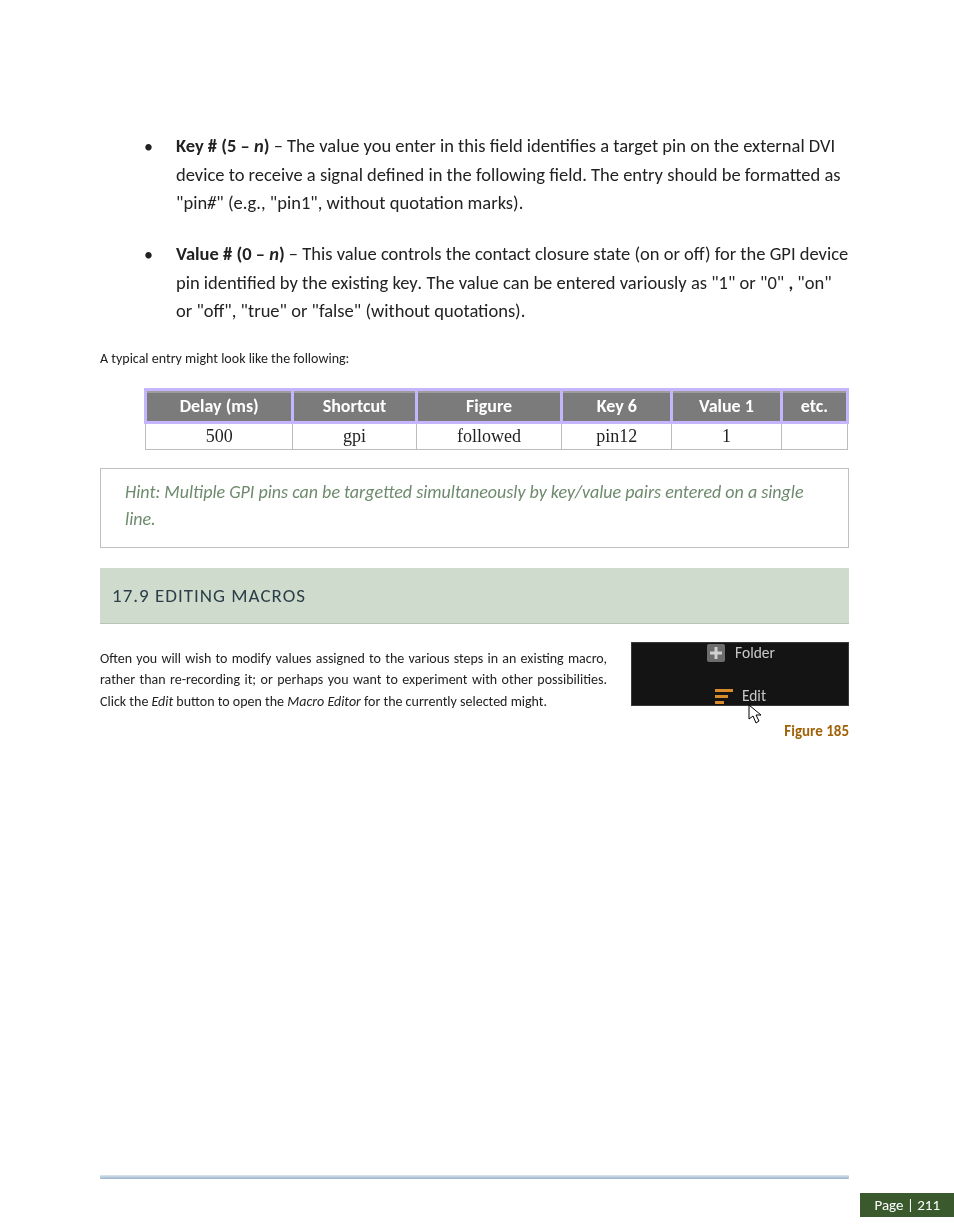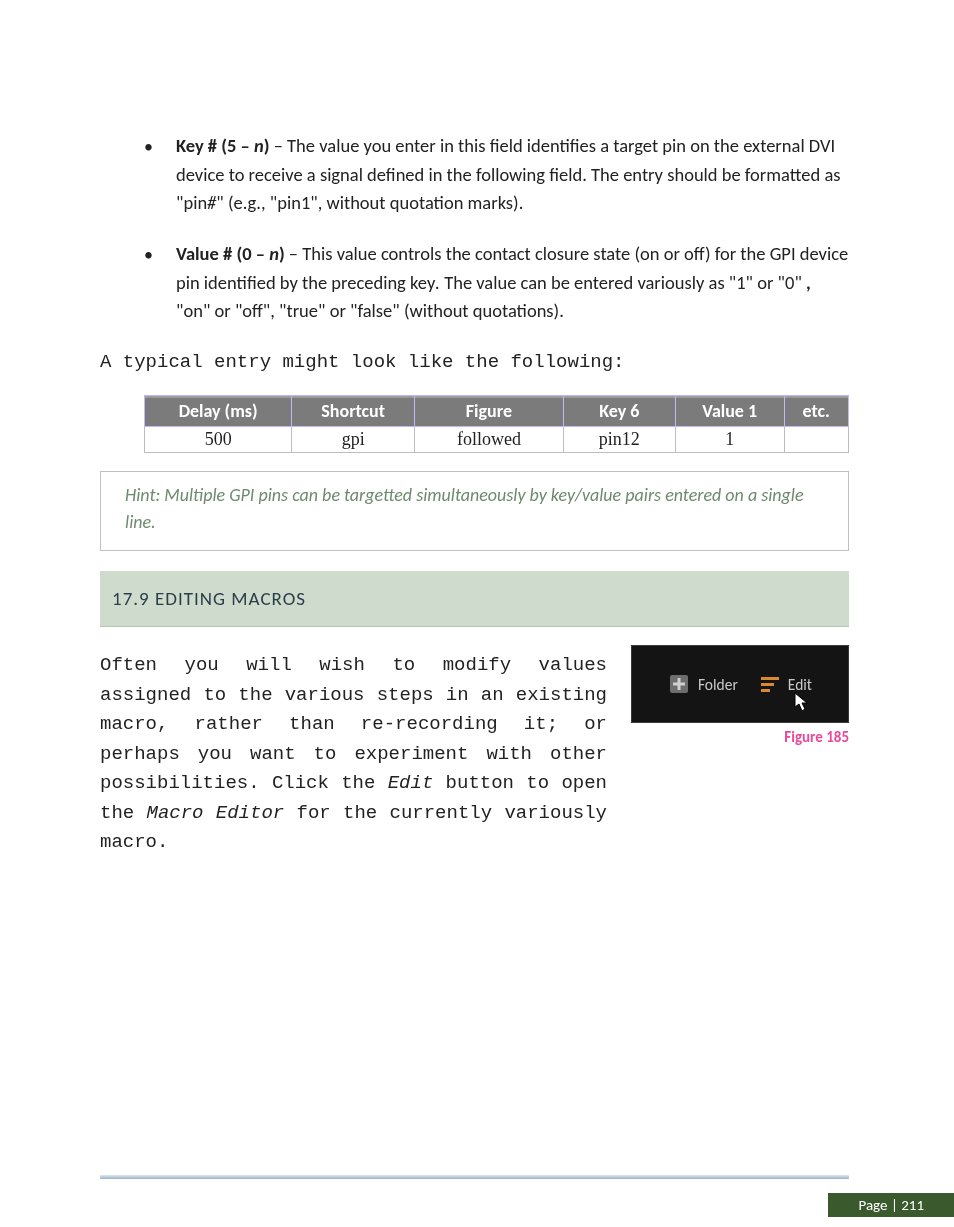--- a/index.html
+++ b/index.html
@@ -32,41 +32,40 @@
     text-align: left;
   }
   ul.bullets li .dot {
     position: absolute;
     left: 0;
     top: 2px;
     font-size: 18px;
   }
 
   .para {
-    font-size: 19px;
+    font-size: 14px;
     line-height: 1.55;
     margin: 6px 0 18px 0;
-    font-family: Liberation Mono, monospace;
   }
 
   .tbl-wrap {
     margin: 10px 0 18px 44px;
     width: calc(100% - 44px);
     font-size: 18px;
   }
   table.tbl {
     border-collapse: collapse;
     width: 100%;
   }
   .tbl th {
     background: #7b7b7b;
     color: #fff;
     font-weight: 600;
     padding: 4px 6px;
-    border: 1px solid #c4b5fd;
+    border: 3px solid #c4b5fd;
     box-shadow: inset 0 2px 0 rgba(255,255,255,0.25);
     font-size: 18px;
   }
   .tbl td {
     border: 1px solid #bdbdbd;
     padding: 2px 14px;
     text-align: center;
     font-family: Georgia, "Times New Roman", serif;
     font-size: 18px;
   }
@@ -98,83 +97,84 @@
   .two-col {
     display: flex;
     gap: 24px;
     align-items: flex-start;
   }
   .two-col .txt {
     flex: 1;
   }
   .figbox {
     width: 218px;
-    height: 78px;
+    height: 64px;
     background: #141414;
     border: 1px solid #3a3a3a;
     display: flex;
     align-items: center;
     justify-content: center;
     gap: 22px;
     padding: 0 12px;
     box-sizing: border-box;
+    flex-direction: column;
   }
   .fig-item {
     display: flex;
     align-items: center;
     gap: 8px;
     color: #c9c9c9;
     font-size: 15.5px;
   }
   .icon-plus svg, .icon-edit svg, .icon-cursor svg {
     display: block;
   }
   .fig-caption {
-    color: #ec4899;
+    color: #a16207;
     font-size: 15px;
     font-weight: 700;
     text-align: right;
-    margin-top: 5px;
+    margin-top: 16px;
   }
 
   .footer-line {
     position: absolute;
     bottom: 48px;
     left: 100px;
     right: 105px;
     height: 4px;
     background: linear-gradient(#dfe7f0, #99b3cc);
     border-radius: 1px;
   }
   .page-num {
     position: absolute;
     bottom: 10px;
     right: 0;
     background: #3a5a2e;
     color: #fff;
     font-size: 15px;
-    padding: 3px 30px;
+    padding: 3px 14px;
   }
 
   .b { font-weight: 700; }
   .i { font-style: italic; }
 </style>
 </head>
 <body>
 
 <div class="page">
 
   <ul class="bullets">
     <li>
       <span class="dot">•</span>
       <span class="b"><span>Key # (5 – </span><span class="i">n</span><span>)</span></span><span> – The value you enter in this field identifies a target pin on the external DVI device to receive a signal defined in the following field.  The entry should be formatted as "pin</span><span class="i">#</span><span>" (e.g., "pin1", without quotation marks).</span>
     </li>
     <li>
       <span class="dot">•</span>
-      <span class="b"><span>Value # (0 – </span><span class="i">n</span><span>)</span></span><span> – This value controls the contact closure state (on or off) for the GPI device pin identified by the preceding key</span><span class="i">.</span><span> The value can be entered variously as "1" or "0" </span><span class="b">,</span><span> "on" or "off", "true" or "false" (without quotations).</span>
+      <span class="b"><span>Value # (0 – </span><span class="i">n</span><span>)</span></span><span> – This value controls the contact closure state (on or off) for the GPI device pin identified by the existing key</span><span class="i">.</span><span> The value can be entered variously as "1" or "0" </span><span class="b">,</span><span> "on" or "off", "true" or "false" (without quotations).</span>
     </li>
   </ul>
 
   <div class="para">A typical entry might look like the following:</div>
 
   <div class="tbl-wrap">
     <table class="tbl">
       <thead>
         <tr>
           <th>Delay (ms)</th>
@@ -198,21 +198,21 @@
     </table>
   </div>
 
   <div class="hintbox">Hint:  Multiple GPI pins can be targetted simultaneously by key/value pairs entered on a single line.</div>
 
 
   <div class="section-bar">17.9  EDITING MACROS</div>
 
   <div class="two-col">
     <div class="txt para justify">
-      <span>Often you will wish to modify values assigned to the various steps in an existing macro, rather than re-recording it; or perhaps you want to experiment with other possibilities. Click the </span><span class="i">Edit</span><span> button to open the </span><span class="i">Macro Editor</span><span> for the currently variously macro.</span>
+      <span>Often you will wish to modify values assigned to the various steps in an existing macro, rather than re-recording it; or perhaps you want to experiment with other possibilities. Click the </span><span class="i">Edit</span><span> button to open the </span><span class="i">Macro Editor</span><span> for the currently selected might.</span>
     </div>
     <div>
       <div class="figbox">
         <div class="fig-item">
           <span class="icon-plus">
             <svg width="22" height="22" viewBox="0 0 22 22">
               <rect x="2" y="2" width="18" height="18" rx="2" fill="#6d6d6d"></rect>
               <rect x="9.5" y="5" width="3" height="12" fill="#d0d0d0"></rect>
               <rect x="5" y="9.5" width="12" height="3" fill="#d0d0d0"></rect>
             </svg>

